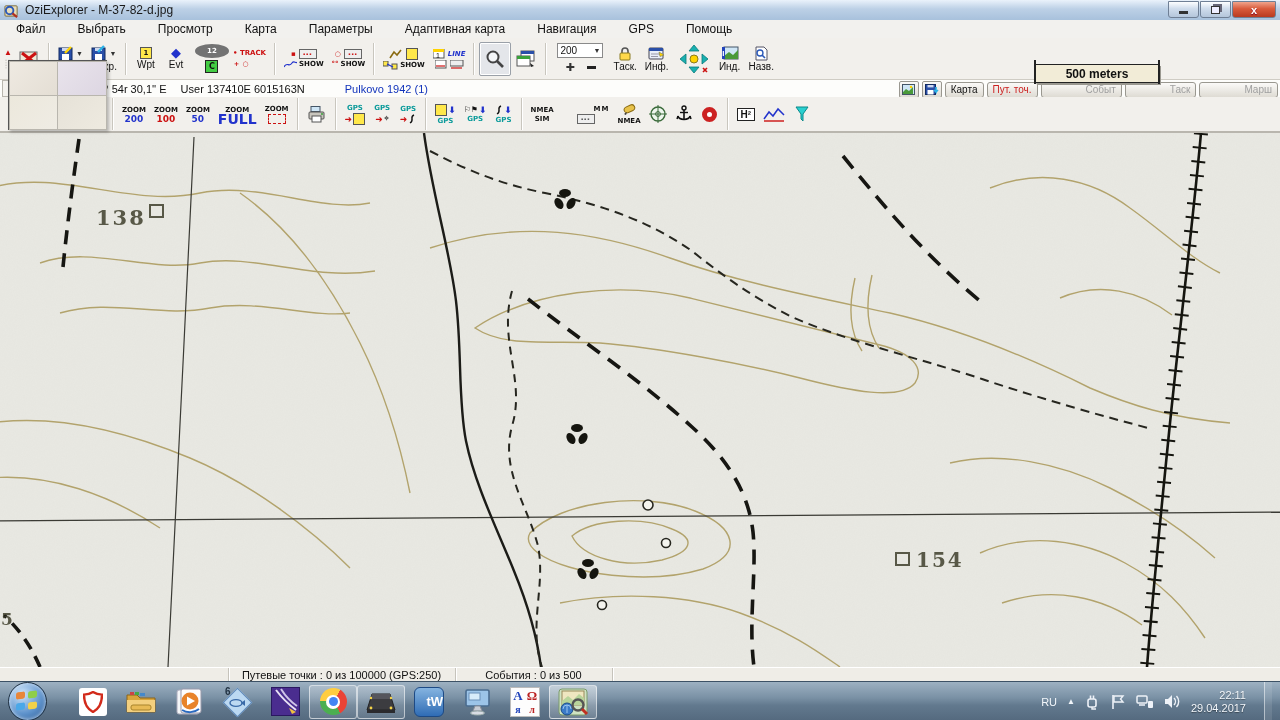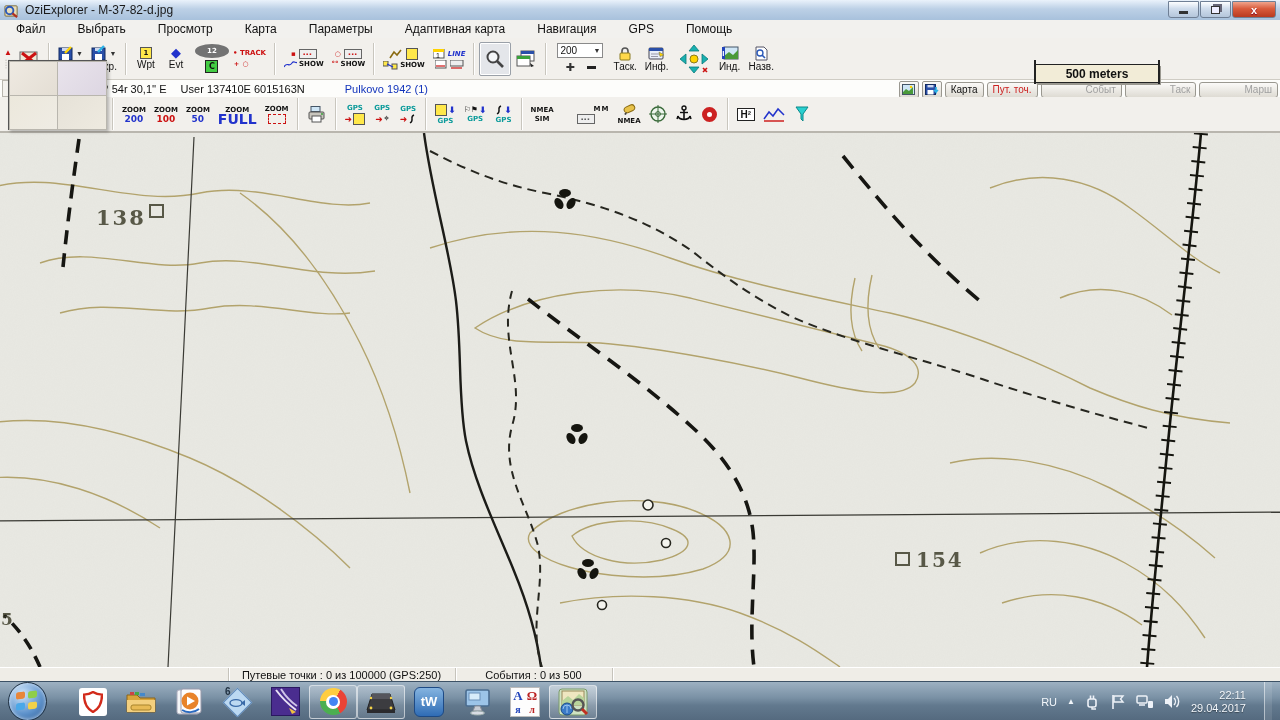--- a/index.html
+++ b/index.html
@@ -107,21 +107,21 @@
   .tico{width:48px;height:36px;display:flex;align-items:center;justify-content:center;flex:0 0 auto;}
   .tico.running{border:1px solid rgba(255,255,255,.55);border-radius:3px;
     background:linear-gradient(rgba(255,255,255,.25),rgba(255,255,255,.08));height:34px;box-sizing:border-box;}
   .tico.active{background:linear-gradient(rgba(255,255,255,.45),rgba(255,255,255,.15));}
   .ic32{width:30px;height:30px;display:flex;align-items:center;justify-content:center;position:relative;}
   .chrome{width:27px;height:27px;border-radius:50%;
     background:conic-gradient(from 150deg,#4caf50 0 120deg,#ffcd40 0 240deg,#ea4335 0 360deg);position:relative;}
   .chrome::before{content:"";position:absolute;left:6.5px;top:6.5px;width:14px;height:14px;border-radius:50%;background:#fff;}
   .chrome::after{content:"";position:absolute;left:9px;top:9px;width:9px;height:9px;border-radius:50%;background:#4285f4;}
   .twico{width:28px;height:28px;border-radius:6px;background:linear-gradient(#85b4e0,#2f6cb5);
-    color:#fff;font:bold 13px "Liberation Sans",sans-serif;display:flex;align-items:center;justify-content:center;
+    color:#fff;font:bold 13px "Liberation Sans",sans-serif;display:flex;align-items:center;justify-content:flex-end;
     border:1px solid #1d4a85;}
   .fishico{width:26px;height:26px;position:relative;}
   .fish-d{position:absolute;left:3px;top:3px;width:19px;height:19px;background:#bcd9f2;border:1px solid #5b86b8;transform:rotate(45deg);}
   .fish-b{position:absolute;left:1px;top:-3px;font:bold 10px "Liberation Sans",sans-serif;color:#234;}
   .purpico{width:27px;height:27px;background:#4a2d8f;border:1px solid #2a1860;position:relative;overflow:hidden;}
   .dictico{width:28px;height:28px;background:#fdfdfd;border:1px solid #bbb;display:grid;
     grid-template-columns:1fr 1fr;align-items:center;justify-items:center;
     font:bold 13px "Liberation Serif",serif;}
   .tray{position:absolute;right:8px;top:0;height:39px;display:flex;align-items:center;gap:10px;color:#f2f6fa;}
   .tray .lang{font-size:11px;}

